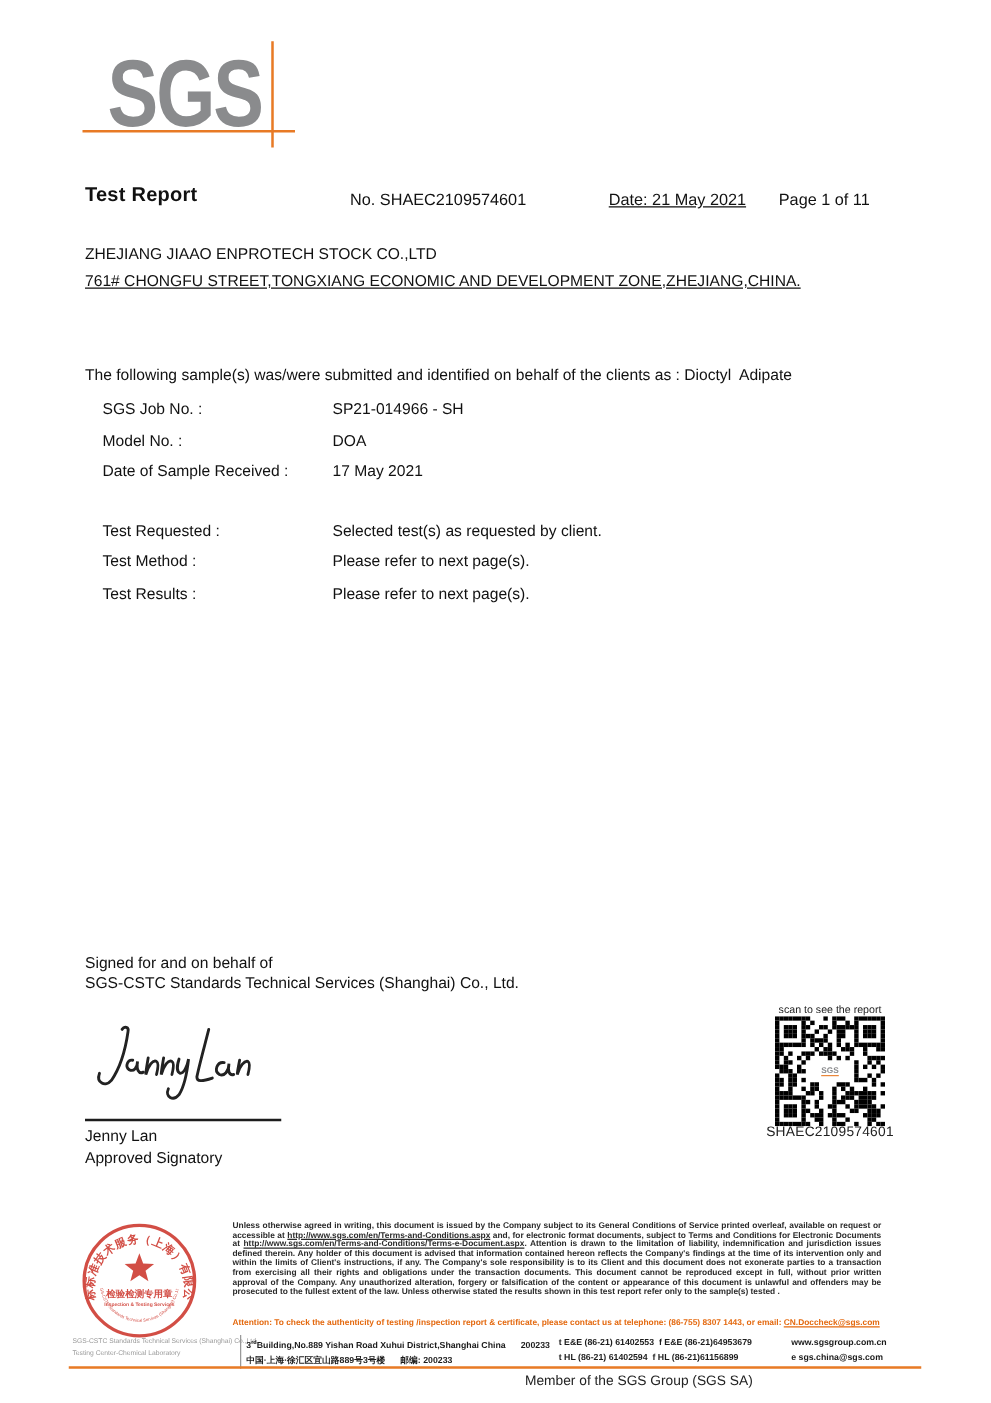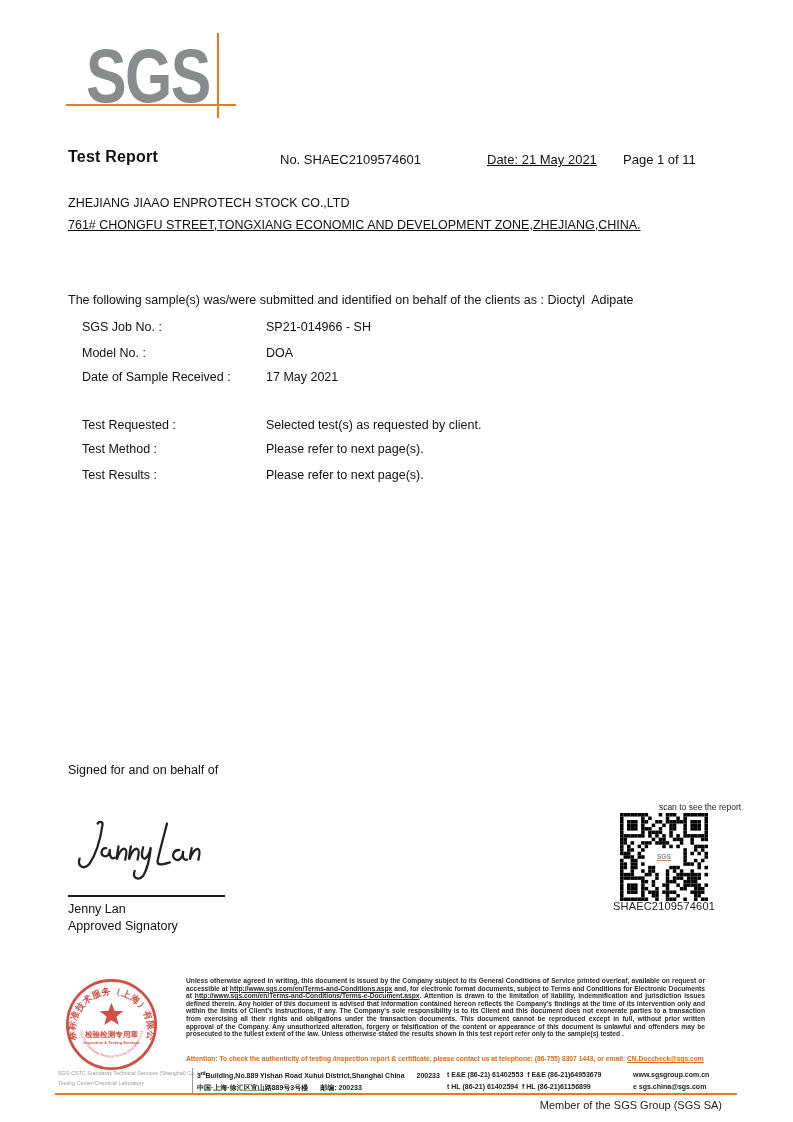--- a/index.html
+++ b/index.html
@@ -28,21 +28,21 @@
   .flabel{display:inline-block;margin-left:14px;}
   .fvalue{position:absolute;left:198px;}
 
   .signedfor{left:68px;top:763px;font-size:12.5px;}
   .sigcompany{left:68px;top:779px;font-size:12.5px;}
   .sigsvg{left:72px;top:813px;}
   .sigline{left:68px;top:895px;width:157px;height:2px;background:#1c1c1c;}
   .signame{left:68px;top:902px;font-size:12.5px;}
   .sigrole{left:68px;top:919px;font-size:12.5px;}
 
-  .qrlabel{left:648px;top:802px;width:104px;font-size:8.5px;text-align:center;color:#222;}
+  .qrlabel{left:612px;top:802px;width:104px;font-size:8.5px;text-align:center;color:#222;}
   .qrsvg{left:620px;top:813px;}
   .qrcode-label{left:612px;top:900px;width:104px;font-size:11px;text-align:center;color:#222;letter-spacing:.2px;}
 
   
   .legal{left:186px;top:977px;width:519px;font-size:6.7px;line-height:7.6px;font-weight:bold;
          color:#2b2b2b;text-align:justify;}
   .legal .lnk{text-decoration:underline;}
   .attention{left:186px;top:1055px;width:519px;font-size:6.7px;line-height:7.3px;font-weight:bold;color:#e4690f;}
   .attention .lnk{text-decoration:underline;}
 
@@ -54,21 +54,21 @@
   .addr{font-size:7px;font-weight:bold;color:#1a1a1a;white-space:nowrap;}
   .addr .pc{margin-left:12px;}
   .rowA1{left:197px;top:1071px;}
   .rowA2{left:197px;top:1083px;}
   .rowB1{left:447px;top:1071px;}
   .rowB2{left:447px;top:1083px;}
   .rowC1{left:633px;top:1071px;}
   .rowC2{left:633px;top:1083px;}
   .addr sup{font-size:4.5px;}
   .botline{left:55px;top:1093px;width:682px;height:2px;background:#e87a25;}
-  .member{left:420px;top:1099px;width:302px;text-align:right;font-size:11px;color:#222;}
+  .member{left:420px;top:1099px;width:302px;text-align:left;font-size:11px;color:#222;}
 </style>
 </head>
 <body>
 
 <div class="page">
 
   <div class="abs sgs-text">SGS</div>
   <div class="abs logo-h"></div>
   <div class="abs logo-v"></div>
 
@@ -101,20 +101,21 @@
   <div class="frow" style="top:442px">
     <span class="flabel">Test Method :</span>
     <span class="fvalue">Please refer to next page(s).</span>
   </div>
   <div class="frow" style="top:468px">
     <span class="flabel">Test Results :</span>
     <span class="fvalue">Please refer to next page(s).</span>
   </div>
 
   <div class="abs signedfor">Signed for and on behalf of</div>
+  <div class="abs sigcompany">SGS-CSTC Standards Technical Services (Shanghai) Co., Ltd.</div>
 
   <svg class="abs sigsvg" width="152" height="78" viewBox="0 0 160 80">
     <g fill="none" stroke="#222" stroke-width="2.4" stroke-linecap="round">
       <path d="M27,10 C29,7 33,8 32,12 C30,26 27,40 18,53 C13,59 5,55 8,47"></path>
       <path d="M36,36 C32,35 29,41 33,44 C37,46 40,42 40,37 C39,44 41,48 45,46"></path>
       <path d="M49,34 C48,40 47,45 47,48 C49,41 53,35 56,37 C58,38 57,44 56,48"></path>
       <path d="M62,34 C61,40 60,45 60,48 C62,41 66,35 69,37 C71,38 70,44 69,48"></path>
       <path d="M75,35 C73,41 73,46 76,47 C79,47 82,41 83,35 C82,44 80,57 75,65 C70,71 63,67 66,60"></path>
       <path d="M100,10 C97,22 92,40 90,50 C90,54 94,54 103,51"></path>
       <path d="M113,38 C107,37 104,45 109,48 C113,50 117,45 117,39 C116,45 117,49 121,48"></path>

